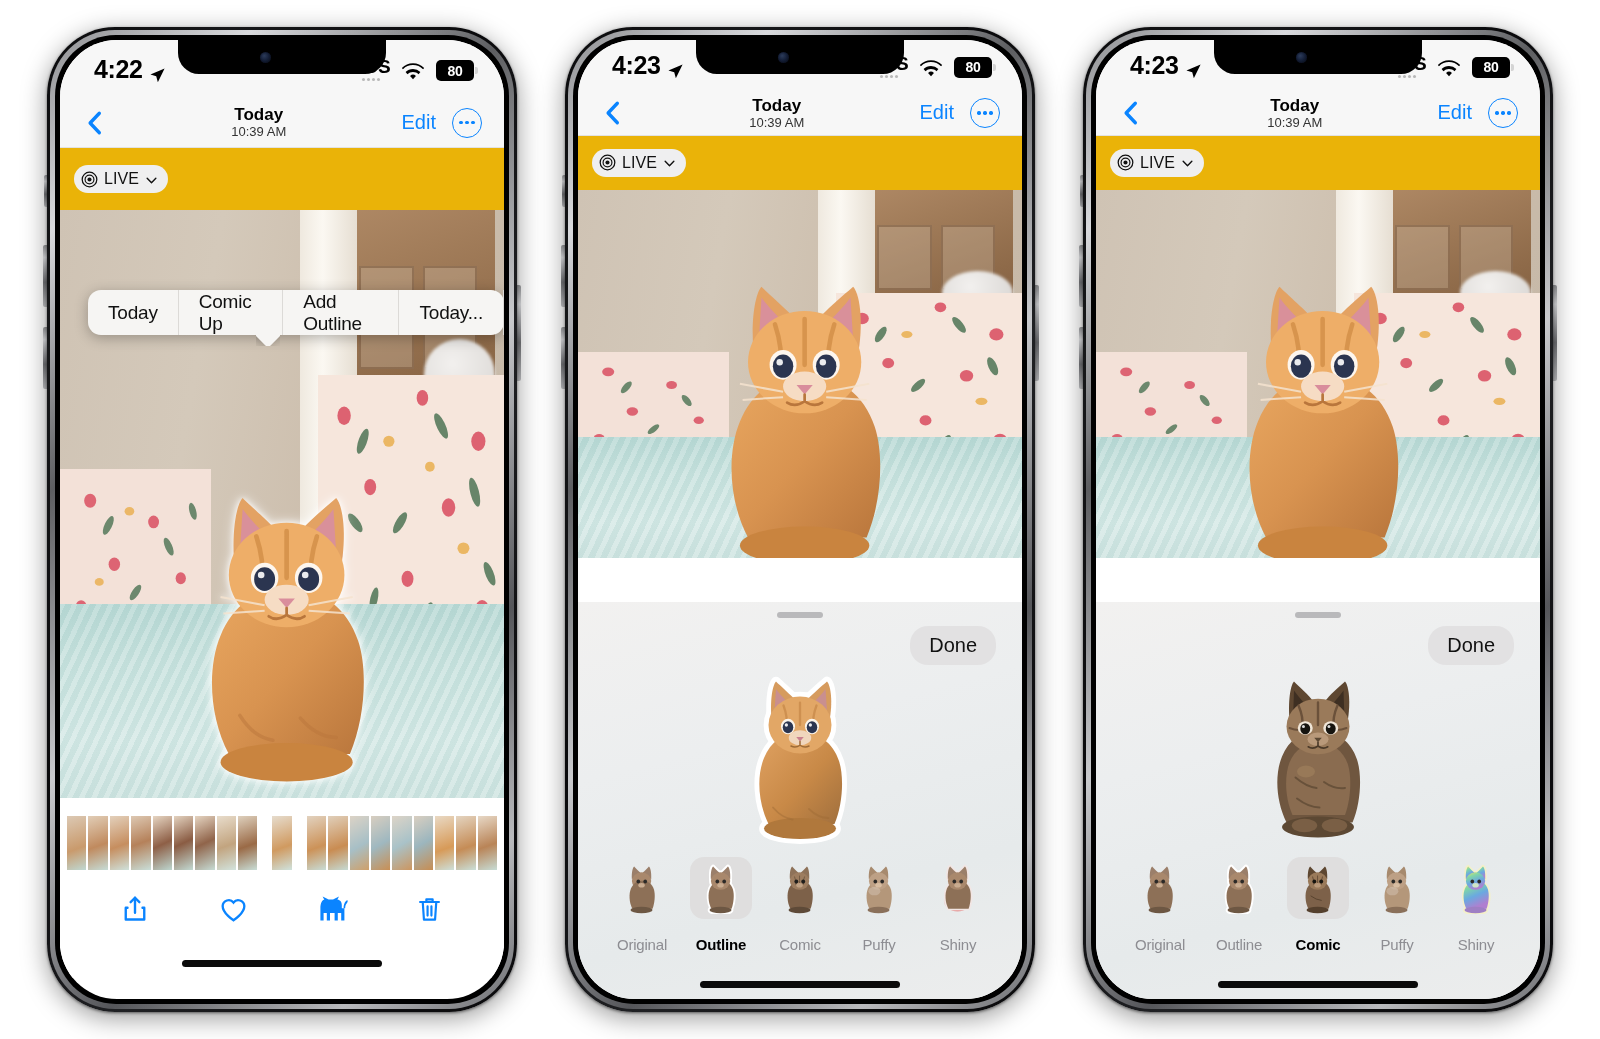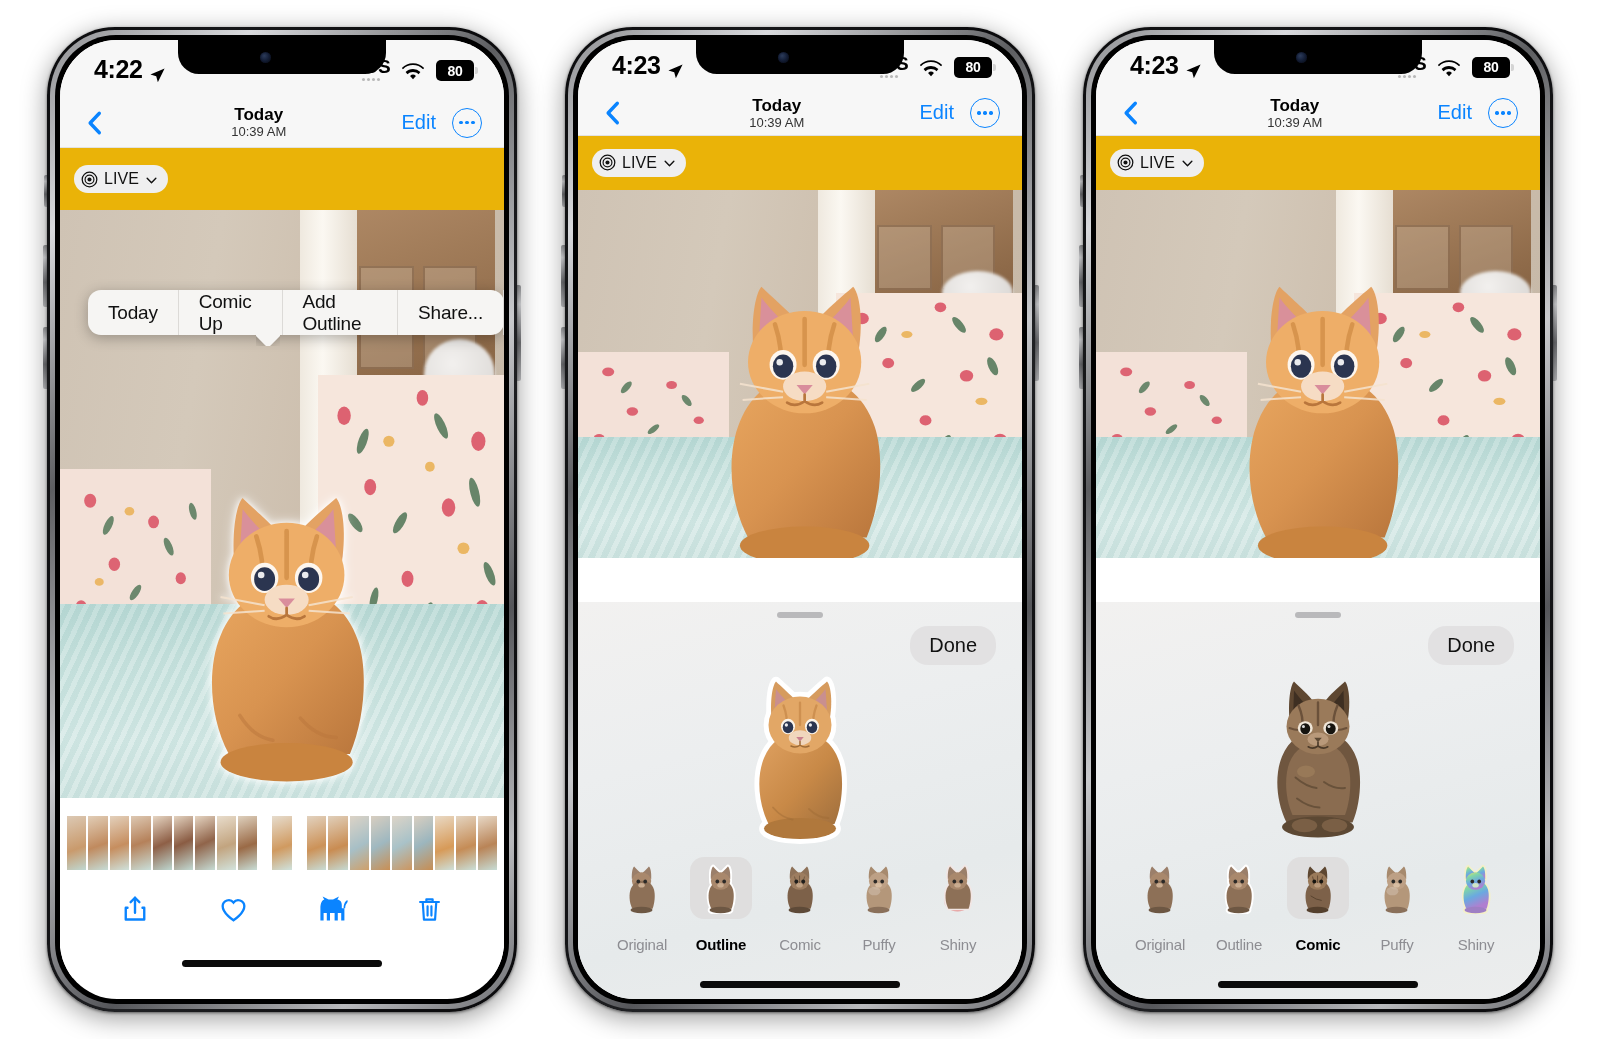--- a/index.html
+++ b/index.html
@@ -356,21 +356,21 @@
                 </g>
               </g>
             </svg>
           </div>
         </div>
 
         <div class="ctx-menu">
           <div class="ctx-item">Today</div>
           <div class="ctx-item">Comic Up</div>
           <div class="ctx-item">Add Outline</div>
-          <div class="ctx-item">Share...</div>
+          <div class="ctx-item">Today...</div>
           <div class="ctx-tail"></div>
         </div>
       </div>
 
       <div class="strip-zone">
         <div class="filmstrip">
           <div class="fthumb">
               <div class="im" style="background:linear-gradient(160deg,#dcc9b4,#c99a6c 60%,#bfd8d2)"></div>
             </div>
           <div class="fthumb">

